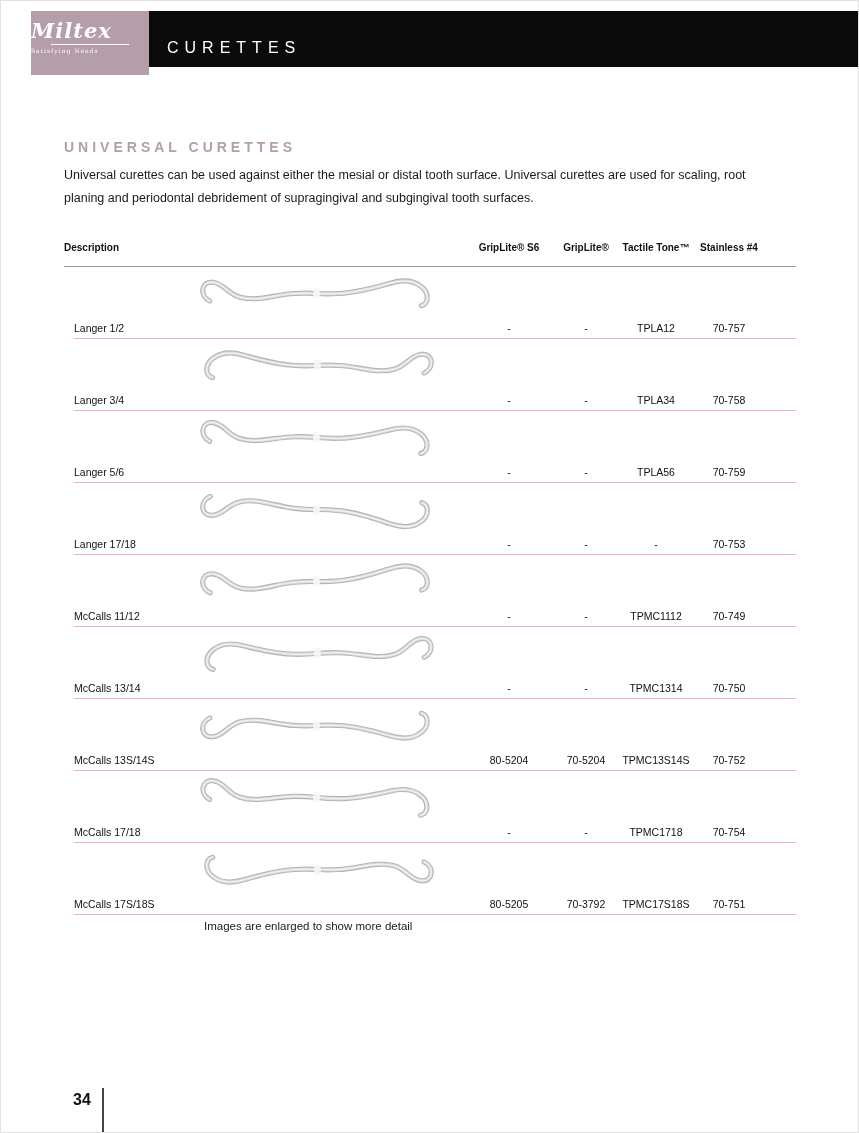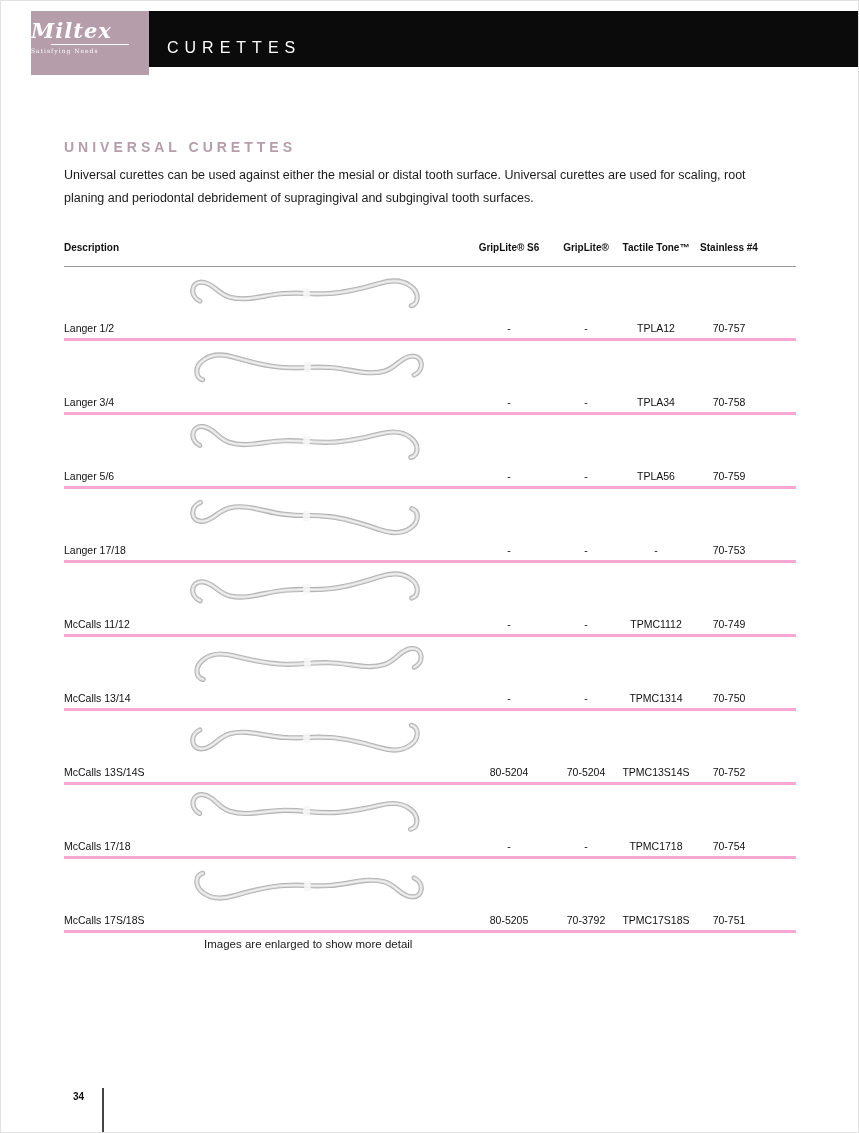--- a/index.html
+++ b/index.html
@@ -41,40 +41,40 @@
   .table{position:absolute;left:63px;top:241px;width:732px;}
   .grid-cols{
     display:grid;grid-template-columns:1fr 90px 64px 76px 70px 32px;
   }
   .thead{
     align-items:end;border-bottom:1px solid #9a9a9a;padding-bottom:13px;
     font-size:10px;font-weight:bold;color:#111;
   }
   .thead .h{text-align:center;}
   .thead .h0{text-align:left;}
-  .row{position:relative;height:71px;border-bottom:3px solid #f9a8d4;}
+  .row{position:relative;height:71px;border-bottom:1px solid #f9a8d4;margin-left:10px;}
   .tool-wrap{position:absolute;left:112px;top:3px;width:262px;height:47px;}
   .tool{width:100%;height:100%;display:block;transform-origin:50% 50%;}
   .t1 .tool{transform:scaleX(-1);}
   .t2 .tool{transform:rotate(2deg);}
   .t3 .tool{transform:scaleY(-1) rotate(-3deg);}
   .t4 .tool{transform:rotate(-2deg);}
   .t5 .tool{transform:scaleX(-1) rotate(2deg);}
   .t6 .tool{transform:scaleY(-1);}
   .t7 .tool{transform:rotate(3deg);}
   .t8 .tool{transform:scaleX(-1) scaleY(-1);}
   .rowline{
     position:absolute;left:0;right:0;bottom:4px;font-size:10.5px;color:#111;
   }
   .rowline .val{text-align:center;}
   .note{
     margin:5px 0 0 140px;font-size:11.5px;color:#1a1a1a;
   }
   
-  .footer-num{position:absolute;left:72px;top:1090px;font-size:10px;font-weight:bold;color:#111;}
+  .footer-num{position:absolute;left:72px;top:1090px;font-size:16px;font-weight:bold;color:#111;}
   .footer-div{position:absolute;left:101px;top:1087px;width:2px;height:46px;background:#444;}
   .footer-url{position:absolute;left:115px;top:1148px;font-size:11px;letter-spacing:2px;color:#9a9a9a;}
   .defs-hidden{position:absolute;width:0;height:0;overflow:hidden;}
 </style>
 </head>
 <body>
 
 <svg class="defs-hidden" aria-hidden="true">
   <defs>
     <g id="curette">

